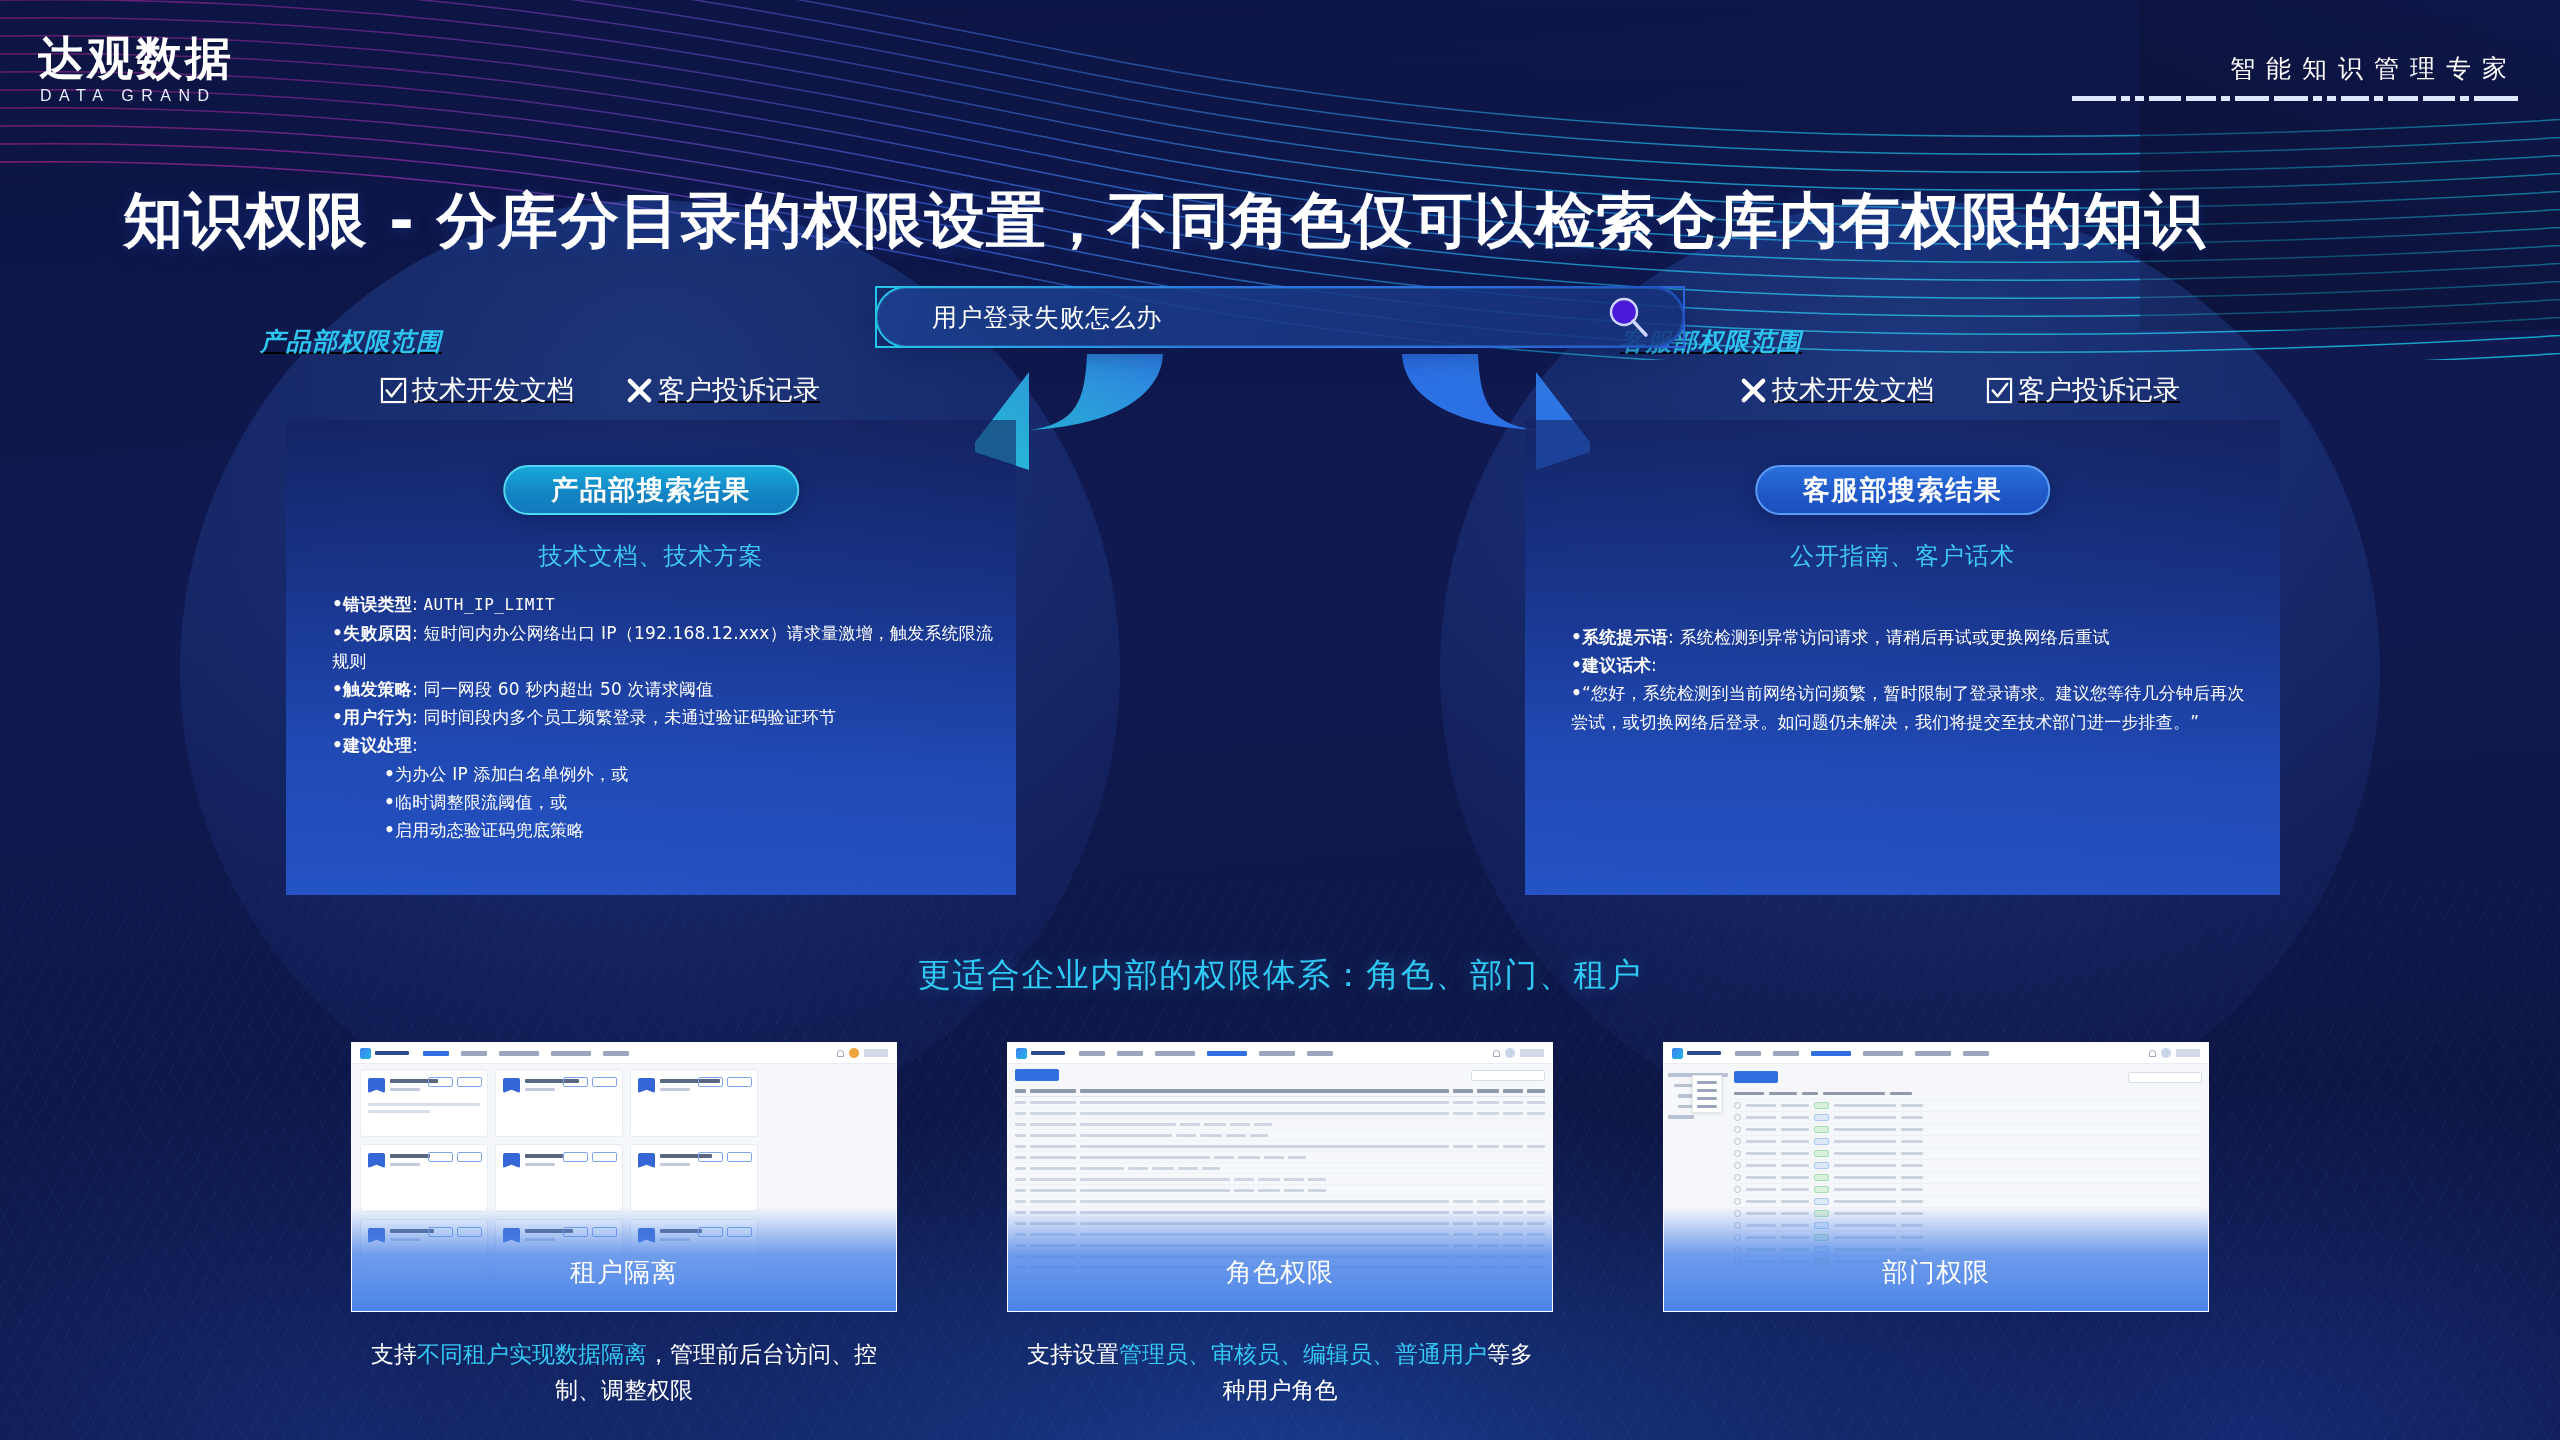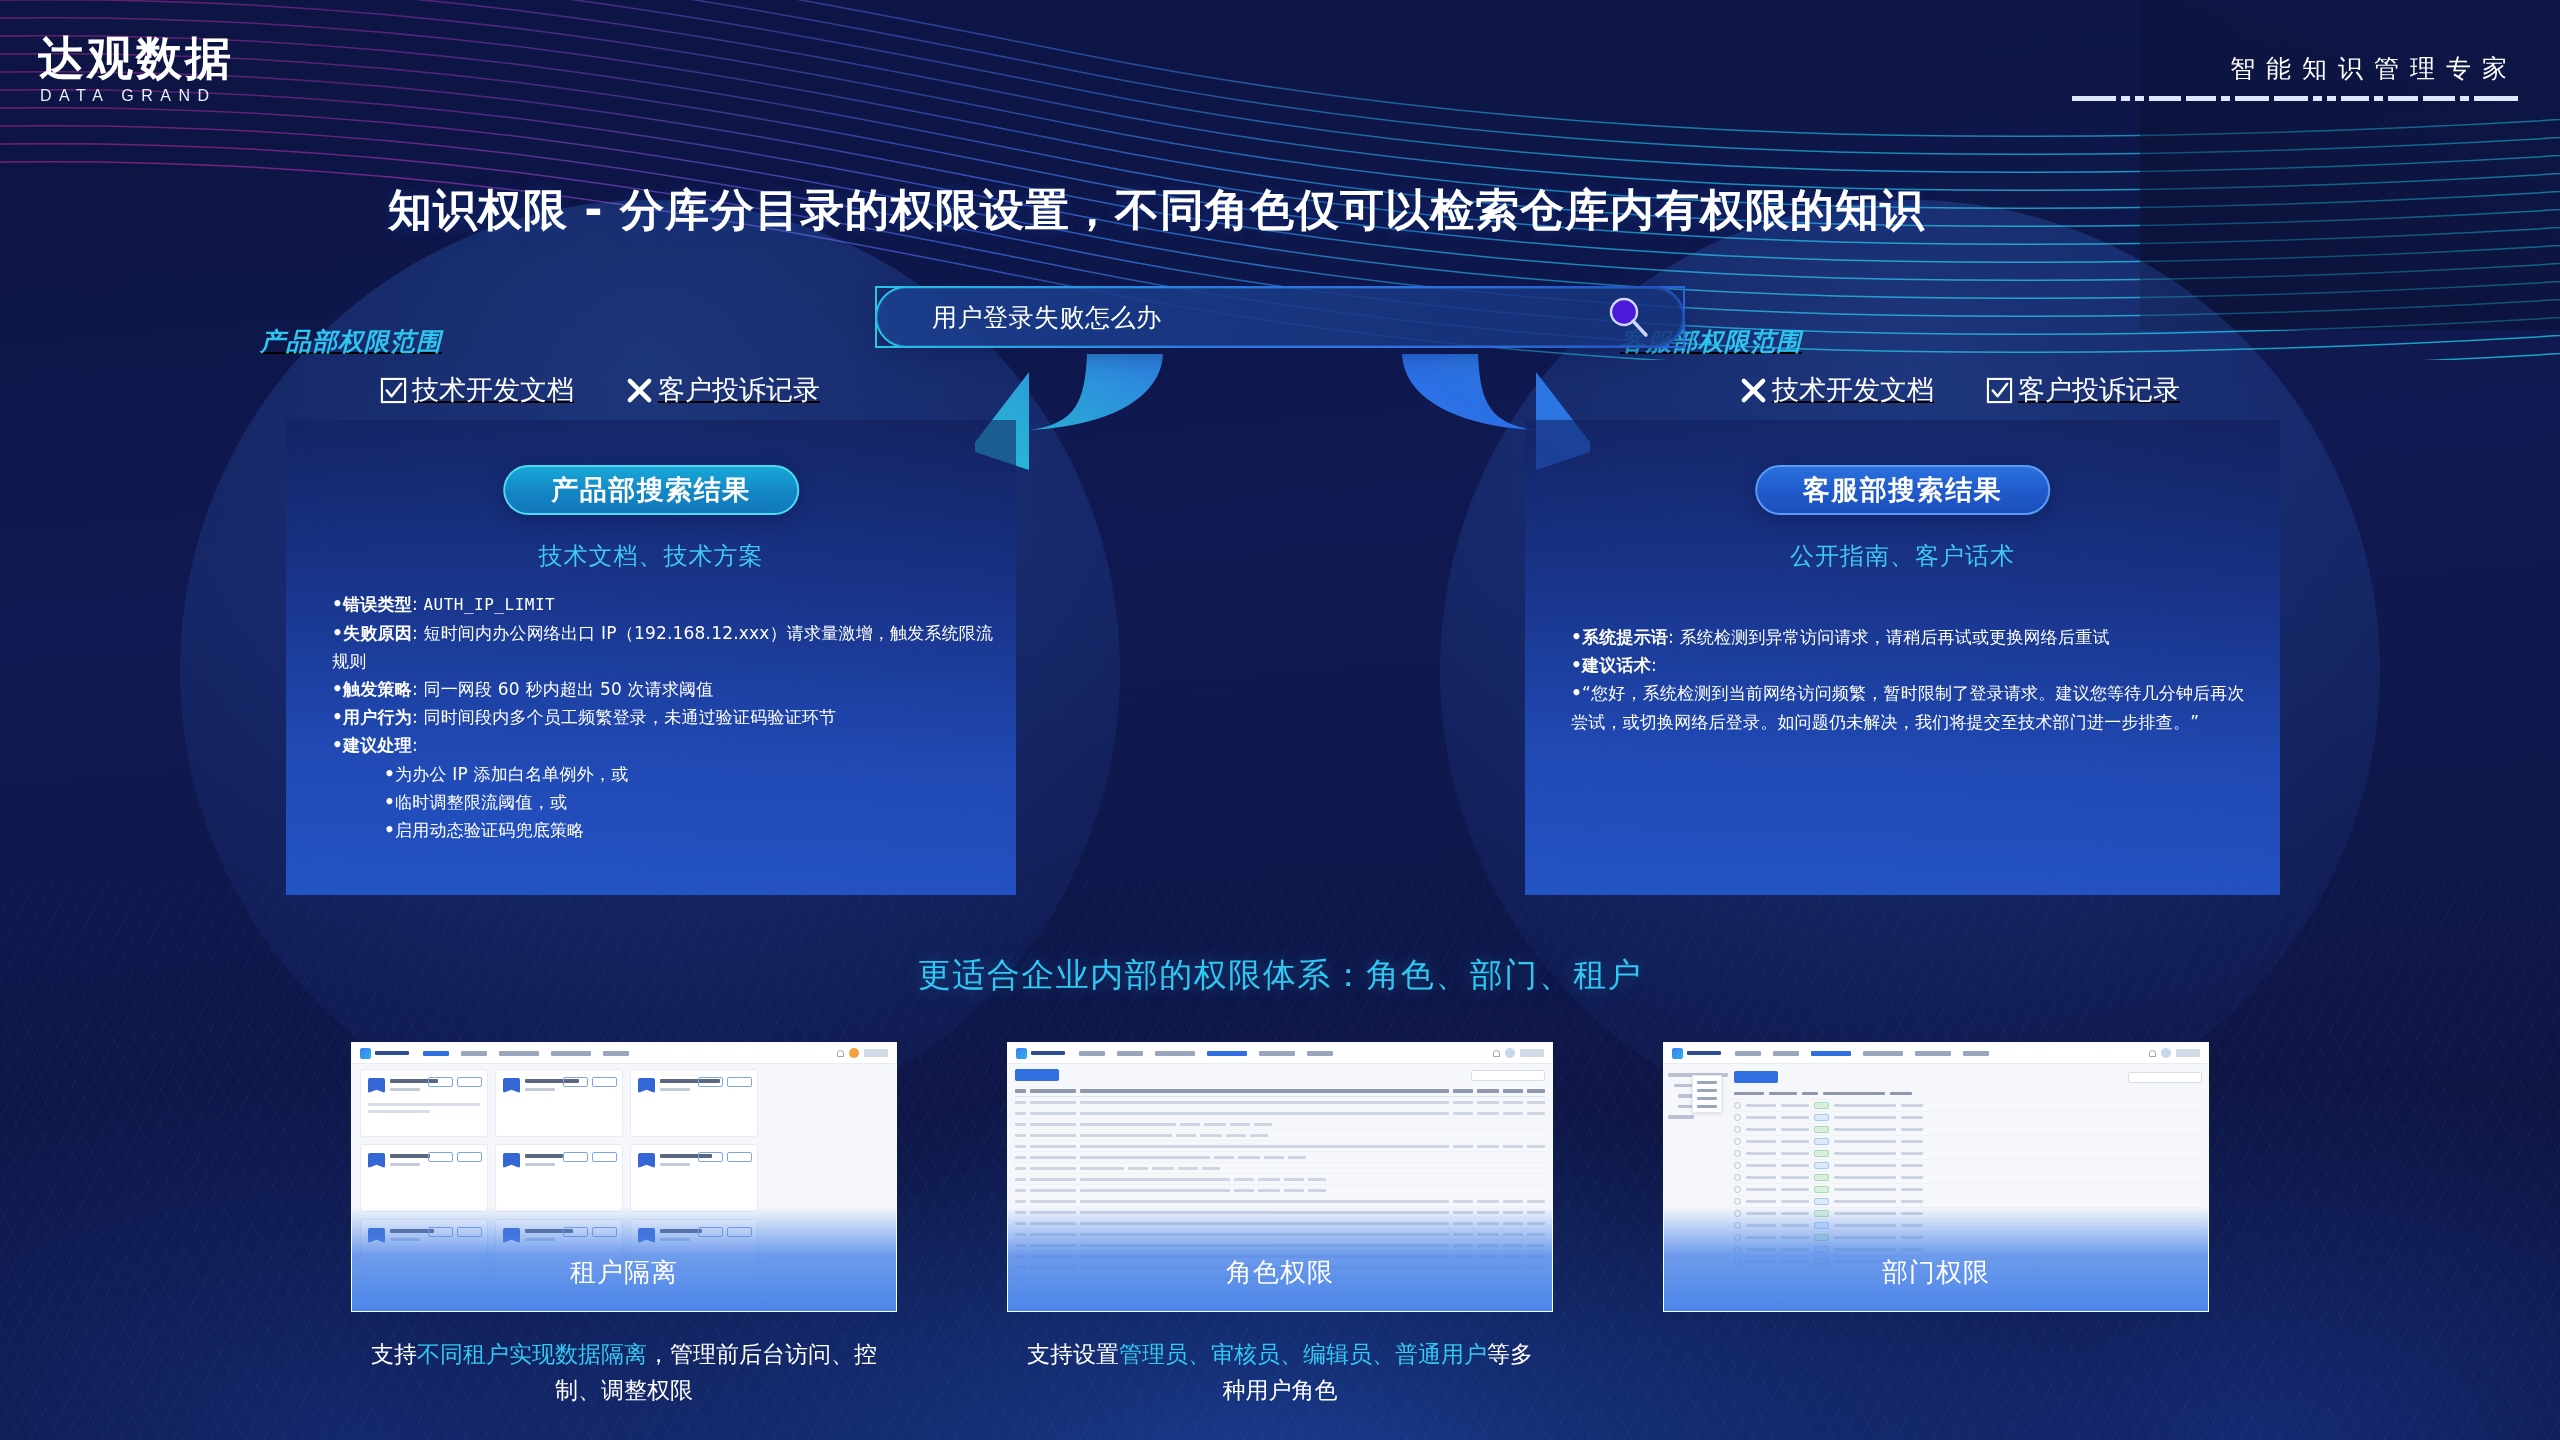--- a/index.html
+++ b/index.html
@@ -54,22 +54,22 @@
   #logo .en { font-size:16px; color:#e9edff; letter-spacing:7.5px; margin-top:5px; margin-left:2px; }
 
   #tagline { position:absolute; right:42px; top:52px; z-index:6; text-align:right; }
   #tagline .txt { font-size:25px; color:#ffffff; letter-spacing:11px;
                   font-family:"DejaVu Sans","Liberation Sans",sans-serif; }
   #tagline .dashes { margin-top:11px; height:5px; display:flex; gap:5px; justify-content:flex-end; }
   #tagline .dashes i { display:block; height:5px; background:#dfe6ff; }
 
   
   #title {
-    position:absolute; top:181px; left:4px; width:2305px; text-align:center; z-index:6;
-    font-size:44px; font-weight:bold; color:#ffffff; letter-spacing:1px;
+    position:absolute; top:181px; left:12px; width:2305px; text-align:center; z-index:6;
+    font-size:60px; font-weight:bold; color:#ffffff; letter-spacing:1px;
     font-family:"DejaVu Sans","Liberation Sans",sans-serif;
     text-shadow:0 2px 14px rgba(20,60,160,.55);
   }
 
   
   #searchbar {
     position:absolute; left:875px; top:286px; width:810px; height:62px; z-index:8;
     border-radius:31px; border:2px solid;
     border-image:linear-gradient(90deg,#22c8e8,#2f74e0,#2b63d8) 1;
     background:linear-gradient(100deg, rgba(27,62,140,.92) 0%, rgba(24,56,132,.88) 55%, rgba(22,50,124,.88) 100%);

